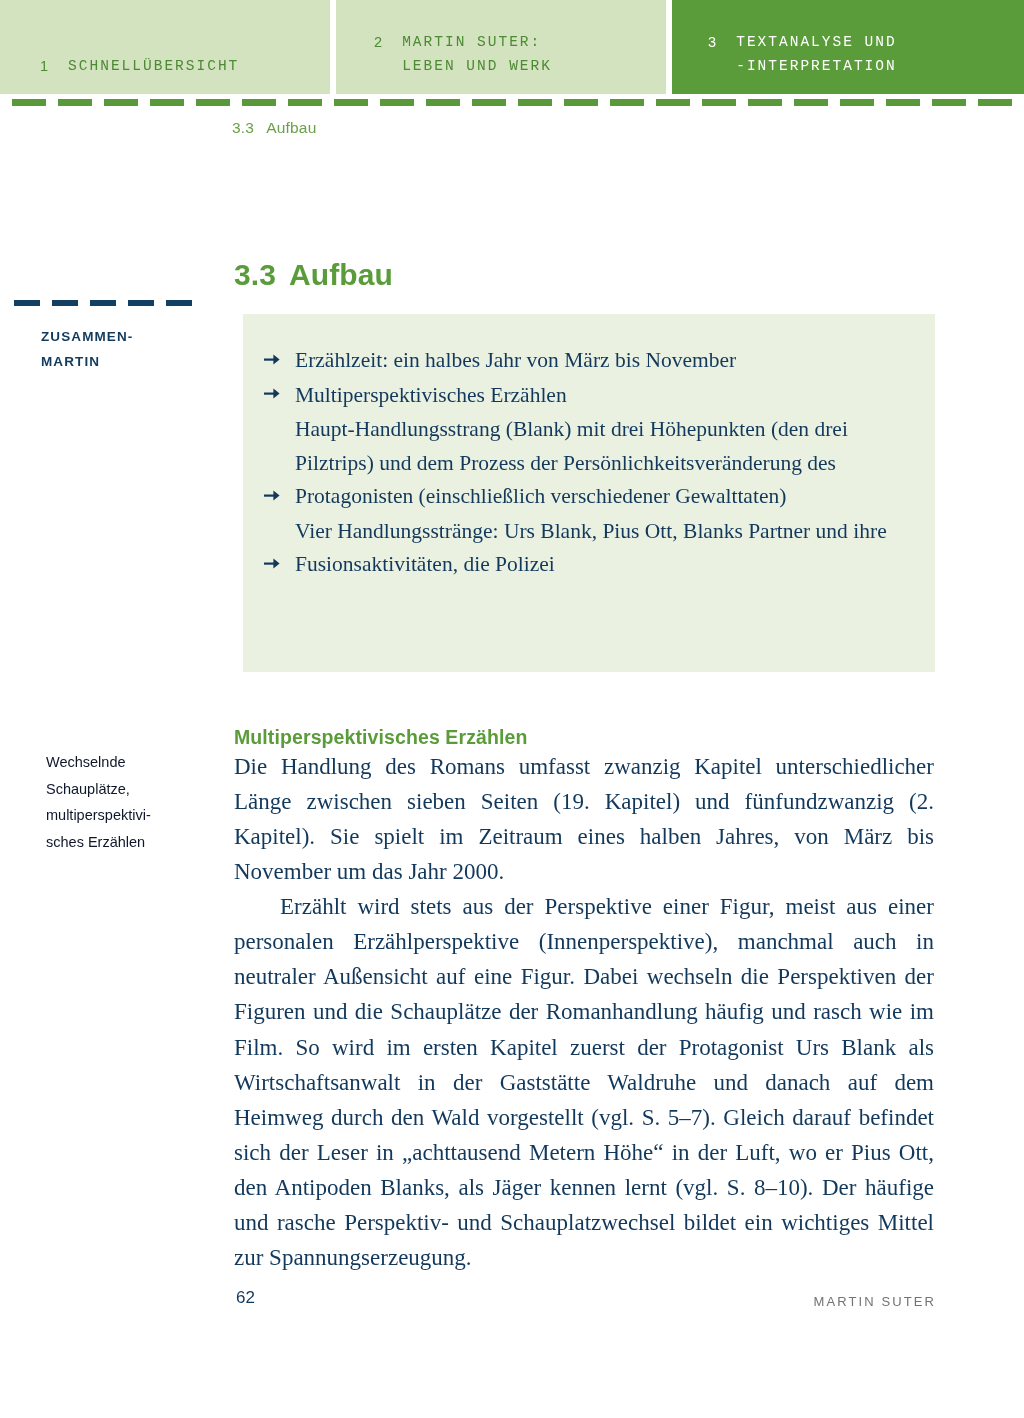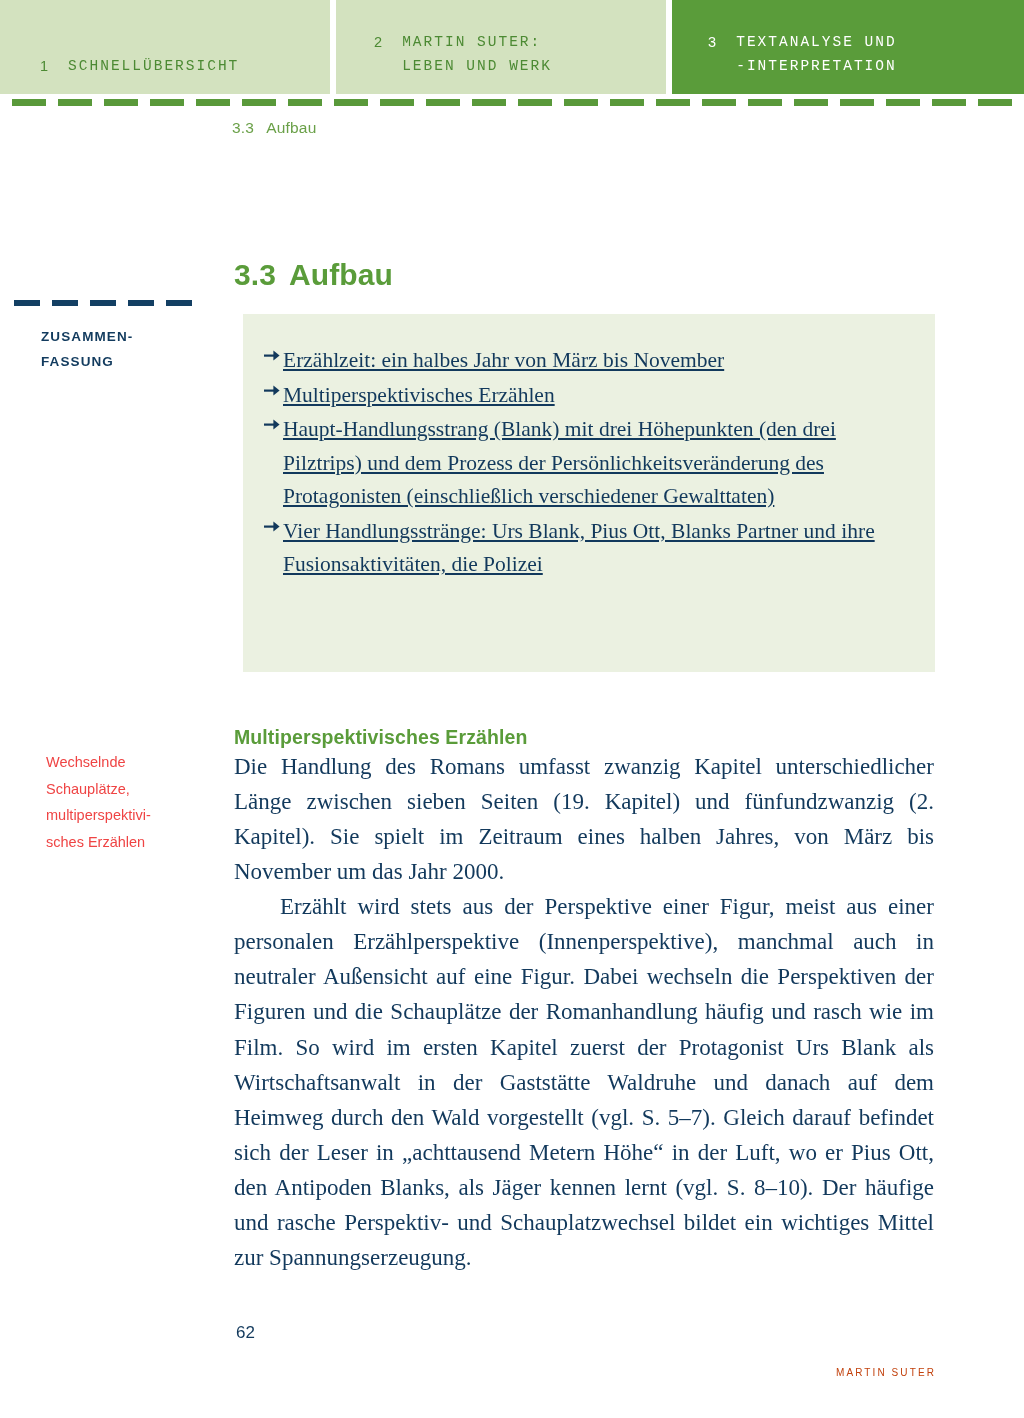--- a/index.html
+++ b/index.html
@@ -126,21 +126,21 @@
     color: #123b5e;
     white-space: pre-line;
   }
   .margin-note {
     position: absolute;
     left: 46px;
     top: 749px;
     width: 172px;
     font-size: 14.5px;
     line-height: 1.84;
-    color: #ef4444;
+    color: #0f172a;
     white-space: pre-line;
   }
 
   
   .summary-box {
     position: absolute;
     left: 243px;
     top: 314px;
     width: 692px;
     height: 358px;
@@ -152,24 +152,23 @@
     list-style: none;
     margin: 0;
     padding: 0;
     font-family: "Liberation Serif", serif;
     color: #12395c;
     font-size: 21.5px;
     line-height: 1.56;
   }
   .summary-item {
     display: flex;
-    align-items: flex-start;
-    gap: 1px;
+    align-items: flex-end;
+    gap: 13px;
     margin-bottom: 1px;
-    text-decoration: underline;
   }
   .arrow-icon {
     flex: 0 0 auto;
     width: 19px;
     height: 30px;
     position: relative;
     top: 2px;
   }
   .arrow-icon svg { display: block; }
   .summary-text { flex: 1 1 auto; }
@@ -196,31 +195,31 @@
     text-align: justify;
     text-justify: inter-word;
   }
   .body-text p { margin: 0; }
   .body-text p.indent { text-indent: 2.0em; }
 
   
   .footer-page-number {
     position: absolute;
     left: 236px;
-    top: 1323px;
+    top: 1288px;
     font-size: 17px;
     color: #12395c;
   }
   .footer-title {
     position: absolute;
     right: 88px;
-    top: 1367px;
-    font-size: 10px;
+    top: 1294px;
+    font-size: 13px;
     letter-spacing: 2.1px;
-    color: #c2410c;
+    color: #737373;
   }
 </style>
 </head>
 <body>
 
 <div class="page">
 
   <div class="tabbar">
 
     <div class="tab tab-1">
@@ -253,21 +252,21 @@
   <div class="running-head">
     <span class="rh-num">3.3</span><span>Aufbau</span>
   </div>
 
   <h1 class="section-heading">
     <span class="sh-num">3.3</span><span>Aufbau</span>
   </h1>
 
   <div class="margin-rule"></div>
   <div class="margin-label">ZUSAMMEN-
-FASSUNG</div>
+MARTIN</div>
 
   <div class="summary-box">
     <ul class="summary-list">
 
       <li class="summary-item">
         <span class="arrow-icon">
           <svg width="19" height="19" viewBox="0 0 19 19" aria-hidden="true">
             <path d="M1 9.6 H13.2" stroke="#12395c" stroke-width="2.2" fill="none" stroke-linecap="butt"></path>
             <path d="M10.4 4.6 L16.6 9.6 L10.4 14.6 Z" fill="#12395c"></path>
           </svg>

